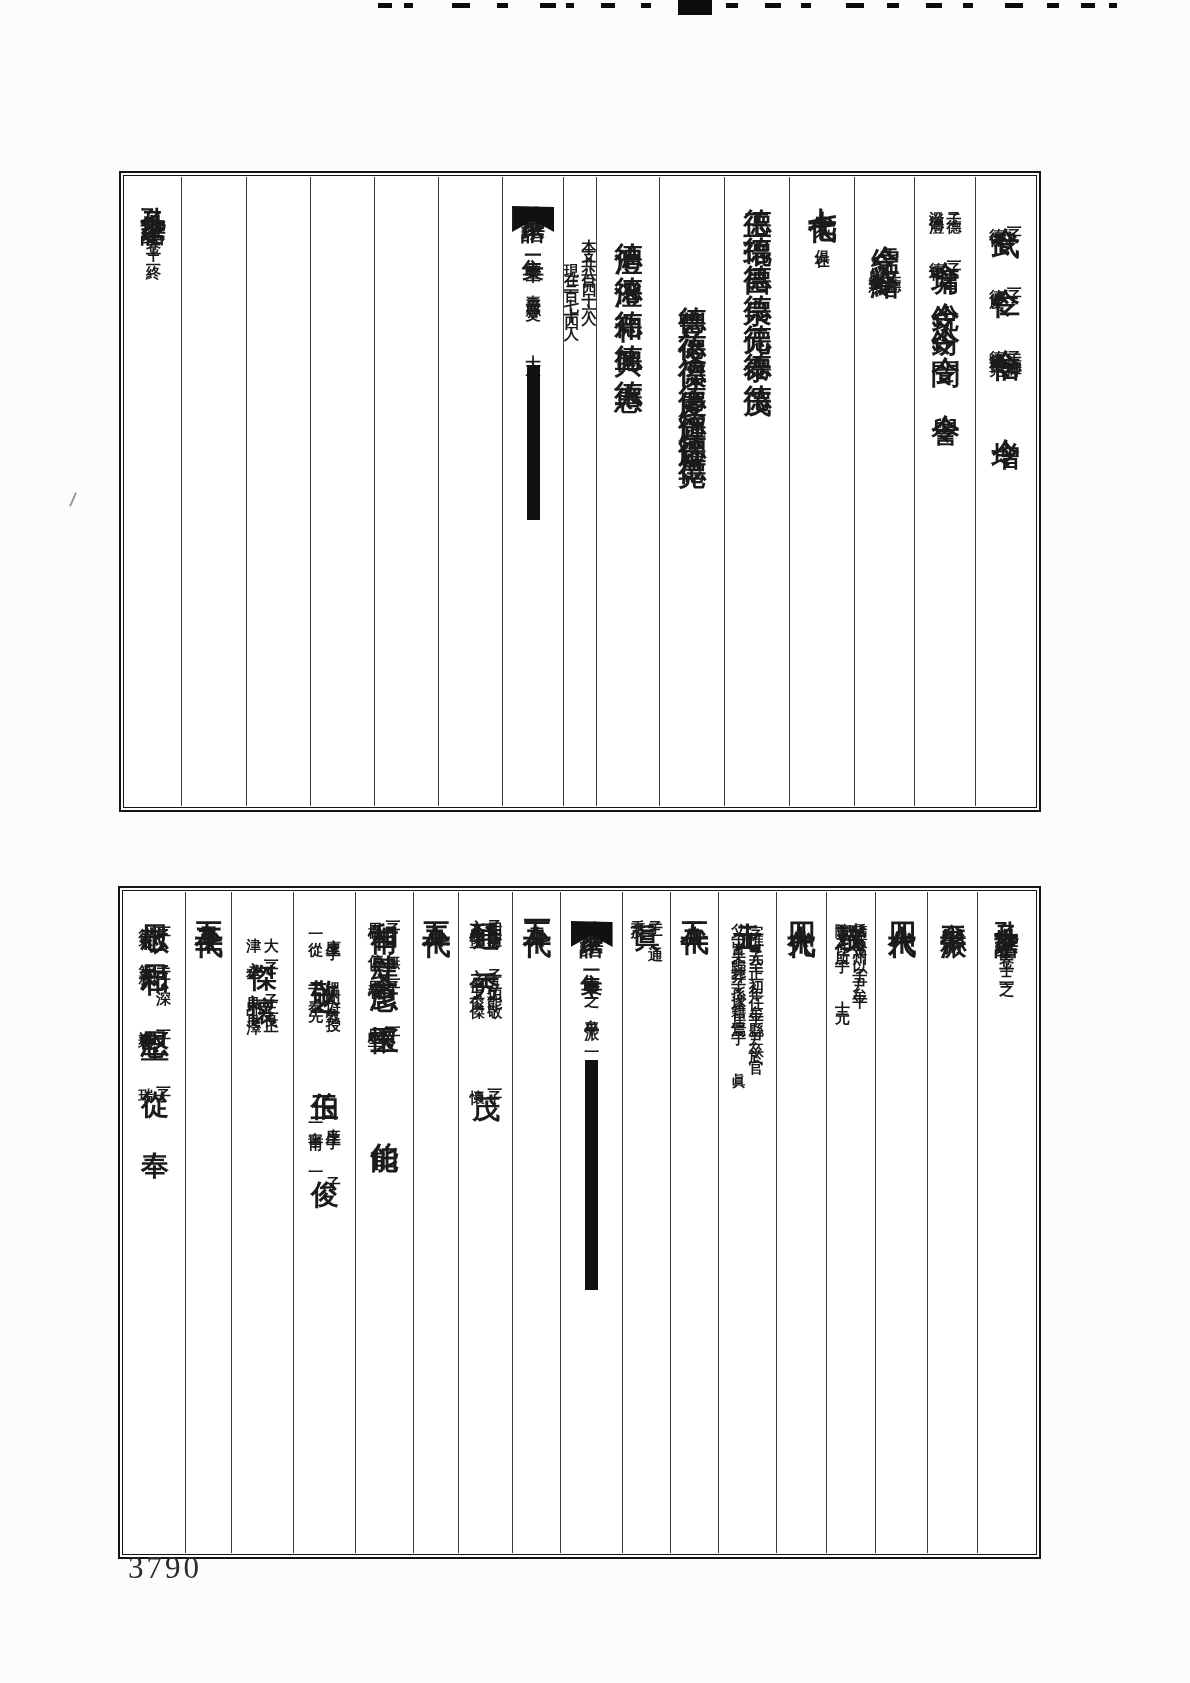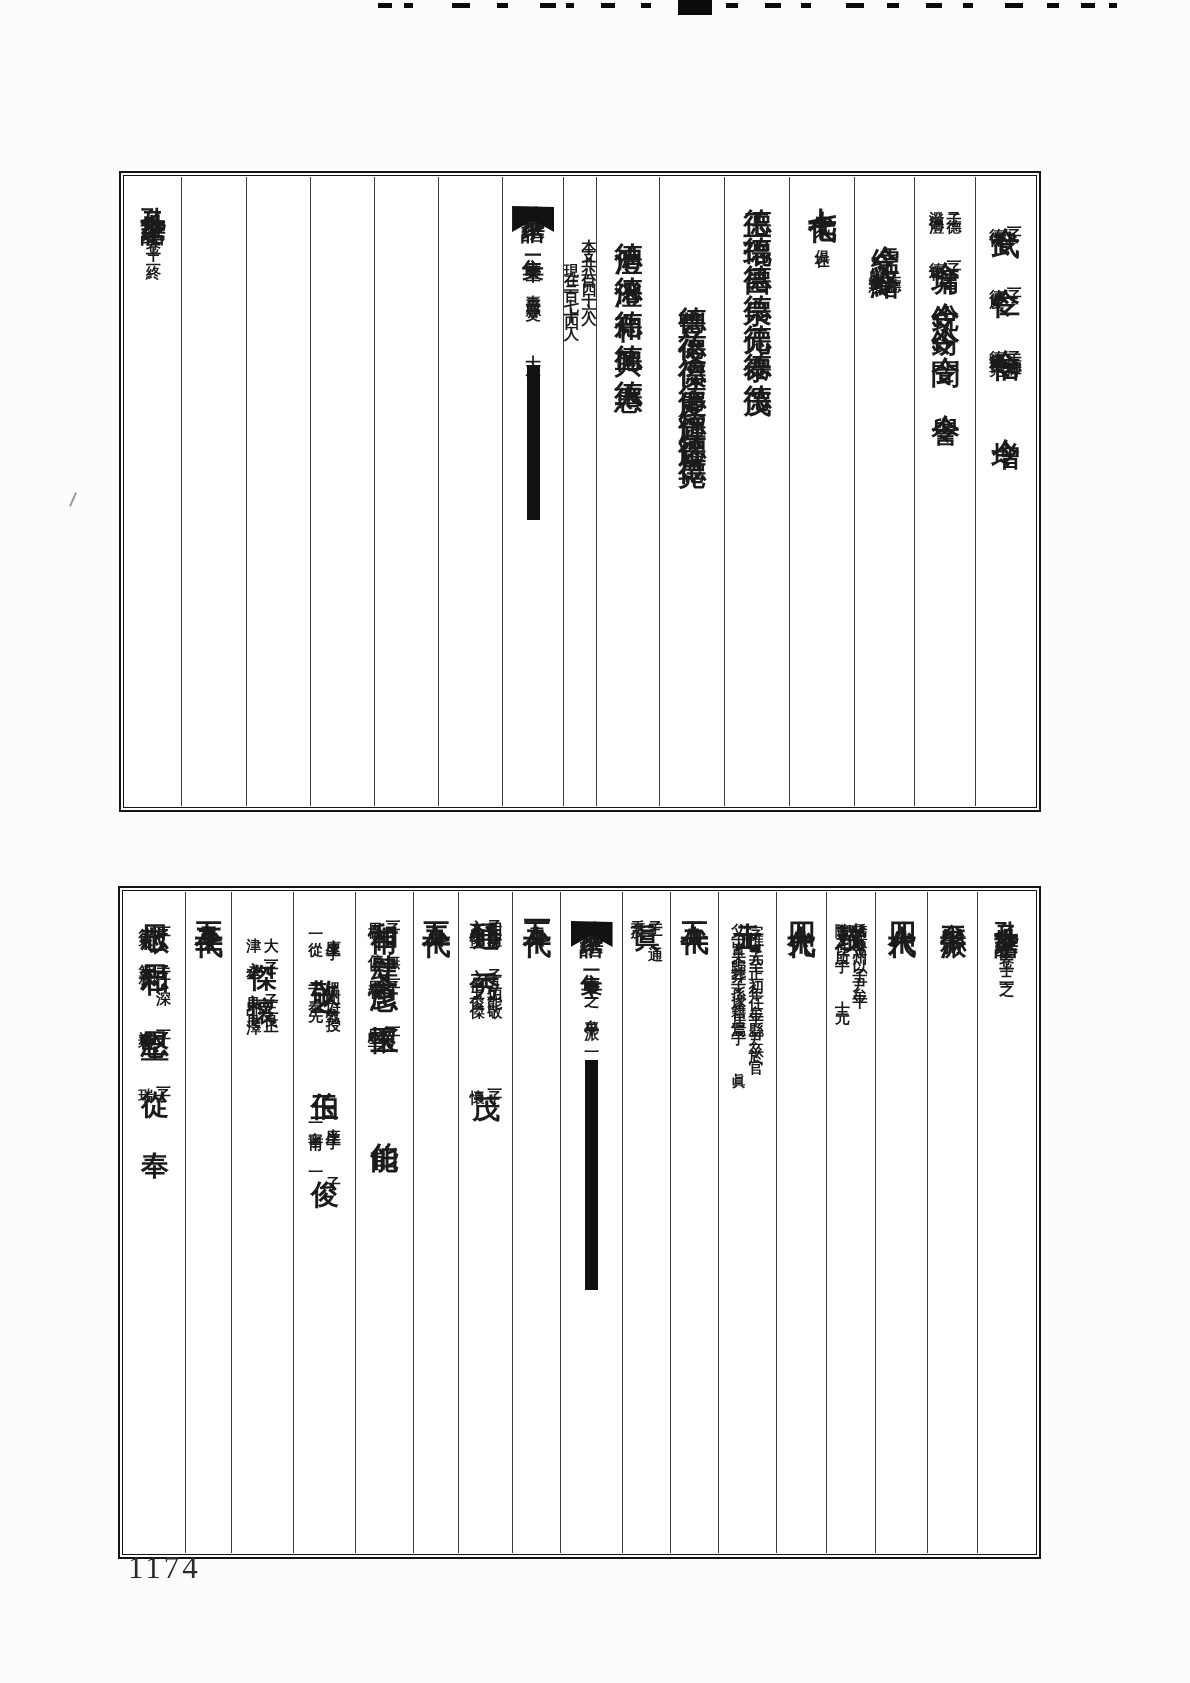--- a/index.html
+++ b/index.html
@@ -314,14 +314,14 @@
           <div class="big" style="margin-top: 42px;">從</div>
           <div class="annot" style="margin-top: 4px;">
             <div>子一</div>
             <div>瑞</div>
           </div>
           <div class="big" style="margin-top: 46px;">奉</div>
         </div>
       </div>
   </div>
 
-  <div class="pagenum">1174</div>
+  <div class="pagenum">3790</div>
 </div>
 
 </body></html>

